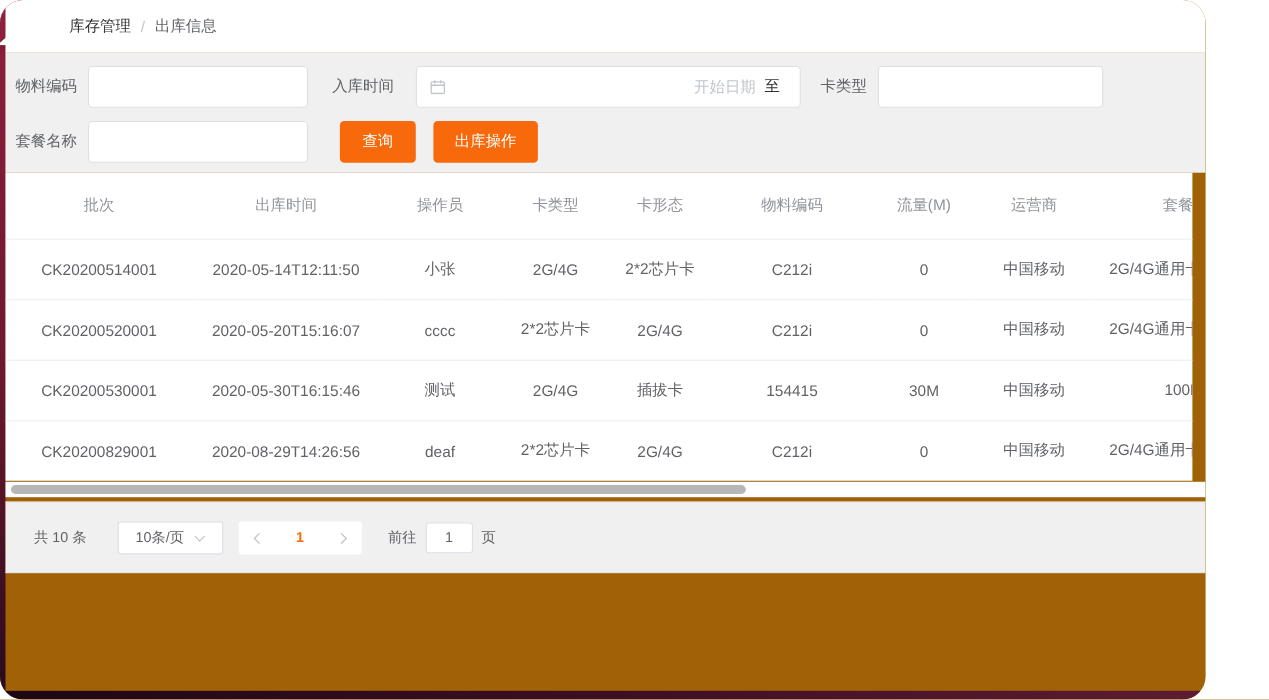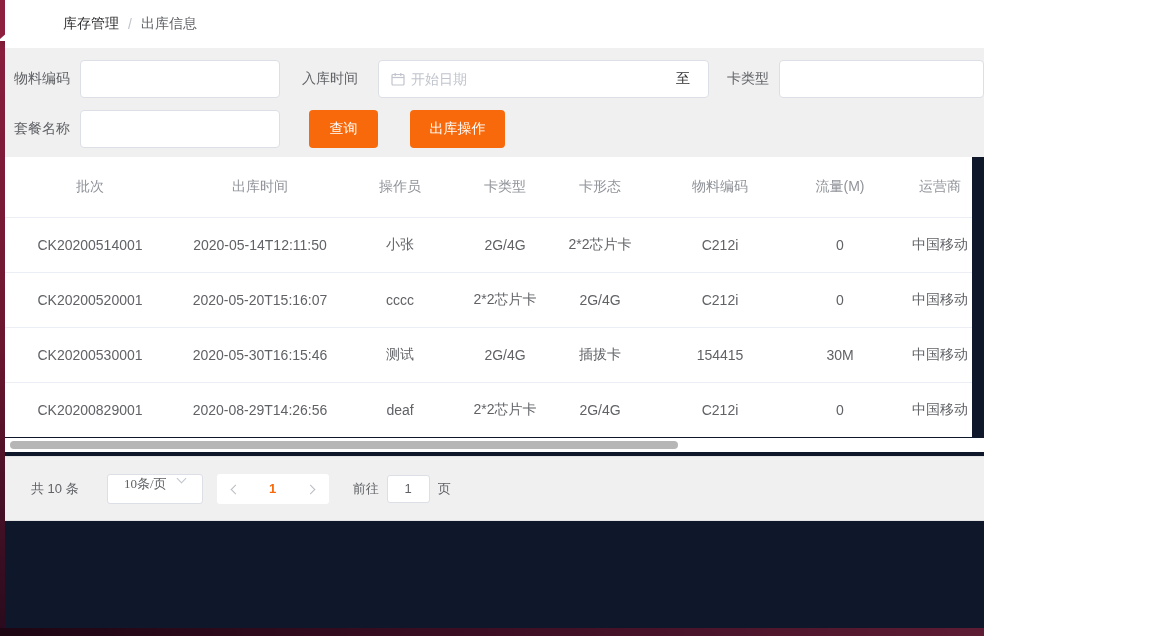--- a/index.html
+++ b/index.html
@@ -1,18 +1,18 @@
 <!DOCTYPE html>
 <html><head>
 <meta charset="utf-8">
 <style>
   * { margin:0; padding:0; box-sizing:border-box; }
   html,body { width:1154px; height:636px; }
   body { font-family:"Liberation Sans","DejaVu Sans",sans-serif; background:#fff; overflow:hidden; }
-  .page { position:relative; width:984px; height:636px; background:#0f172a; overflow:hidden; }
+  .page { position:relative; width:1096px; height:636px; background:#a16207; overflow:hidden;border-radius:21px; }
 
   
   .side-strip { position:absolute; left:0; top:0; bottom:8px; width:5px;
     background:linear-gradient(180deg,#8e1f3f 0%,#6b1730 55%,#2a0b1d 100%); }
   .logo-corner { position:absolute; left:0; top:0; width:48px; height:41px; background:#fff;
     box-shadow:2px 3px 7px rgba(0,0,0,.22); }
   .logo-fold { position:absolute; left:0; top:0; width:100%; height:100%;
     background:#8e1f3f; clip-path:polygon(0 0, 91% 0, 0 95%); }
 
   
@@ -25,26 +25,26 @@
   
   .filter-panel { position:absolute; left:5px; right:0; top:48px; height:109px; background:#f0f0f0; }
   .f-row { position:absolute; left:9px; right:0; height:38px; display:flex; align-items:center; }
   .f-row1 { top:12px; } .f-row2 { top:62px; }
   .f-label { font-size:14px; color:#606266; margin-right:10px; white-space:nowrap; }
   .t-input { height:38px; background:#fff; border:1px solid #dcdfe6; border-radius:4px;
     font-size:14px; color:#606266; padding:0 12px; outline:none;
     font-family:"Liberation Sans","DejaVu Sans",sans-serif; }
   .t-input::placeholder { color:#c0c4cc; }
   .w200 { width:200px; } .w205 { width:205px; }
-  .ml22 { margin-left:22px; } .ml18 { margin-left:18px; } .ml17 { margin-left:32px; }
+  .ml22 { margin-left:22px; } .ml18 { margin-left:18px; } .ml17 { margin-left:16px; }
 
   .date-range { margin-left:10px; width:350px; height:38px; background:#fff; border:1px solid #dcdfe6;
     border-radius:4px; display:flex; align-items:center; padding:0 10px; }
   .date-range .cal { display:flex; align-items:center; margin:0 6px 0 2px; }
-  .d-input { flex:1; border:none; outline:none; height:34px; text-align:left; font-size:14px;
+  .d-input { flex:1; border:none; outline:none; height:34px; text-align:right; font-size:14px;
     color:#606266; background:transparent; min-width:0;
     font-family:"Liberation Sans","DejaVu Sans",sans-serif; }
   .d-input::placeholder { color:#c0c4cc; }
   .d-sep { font-size:14px; color:#303133; padding:0 8px; }
 
   .btn { height:38px; border:none; border-radius:4px; background:#f8690b; color:#fff;
     font-size:14px; cursor:pointer; font-family:"Liberation Sans","DejaVu Sans",sans-serif; }
   .btn-query { width:69px;margin-left:29px; } .btn-outbound { width:95px; }
 
   
@@ -59,21 +59,21 @@
   .hscroll { position:absolute; left:5px; right:0; top:438px; height:14px; background:#fff; }
   .hscroll-thumb { position:absolute; left:5px; top:3px; width:668px; height:8px;
     border-radius:4px; background:#b6b6b6; }
 
   
   .pagebar { position:absolute; left:5px; right:0; top:456px; height:65px; background:#f0f0f0;
     border-top:1px solid #e3e3e3; border-bottom:1px solid #e3e3e3;
     display:flex; align-items:center; padding-left:26px; }
   .total-text { font-size:13px; color:#606266; }
   .size-select { margin-left:28px; width:96px; height:30px; background:#fff; border:1px solid #dcdfe6;
-    border-radius:3px; display:flex; justify-content:center; cursor:pointer;font-family:Liberation Serif, serif; }
+    border-radius:3px; display:flex; align-items:center; justify-content:center; cursor:pointer; }
   .size-select span { font-size:13px; color:#606266; margin-right:10px; }
   .caret-down { width:9px; height:9px; position:relative; }
   .caret-down::after { content:''; position:absolute; left:1px; top:0; width:6px; height:6px;
     border-right:1.4px solid #c0c4cc; border-bottom:1.4px solid #c0c4cc; transform:rotate(45deg); }
   .pager { margin-left:14px; width:112px; height:30px; background:#fff; border-radius:3px;
     display:flex; align-items:center; justify-content:space-between; padding:0 12px; }
   .pg-arrow { width:10px; height:10px; position:relative; cursor:pointer; }
   .pg-arrow::after { content:''; position:absolute; top:2px; width:6px; height:6px;
     border-top:1.5px solid #b9bcc2; border-left:1.5px solid #b9bcc2; }
   .pg-prev::after { left:3px; transform:rotate(-45deg); }

